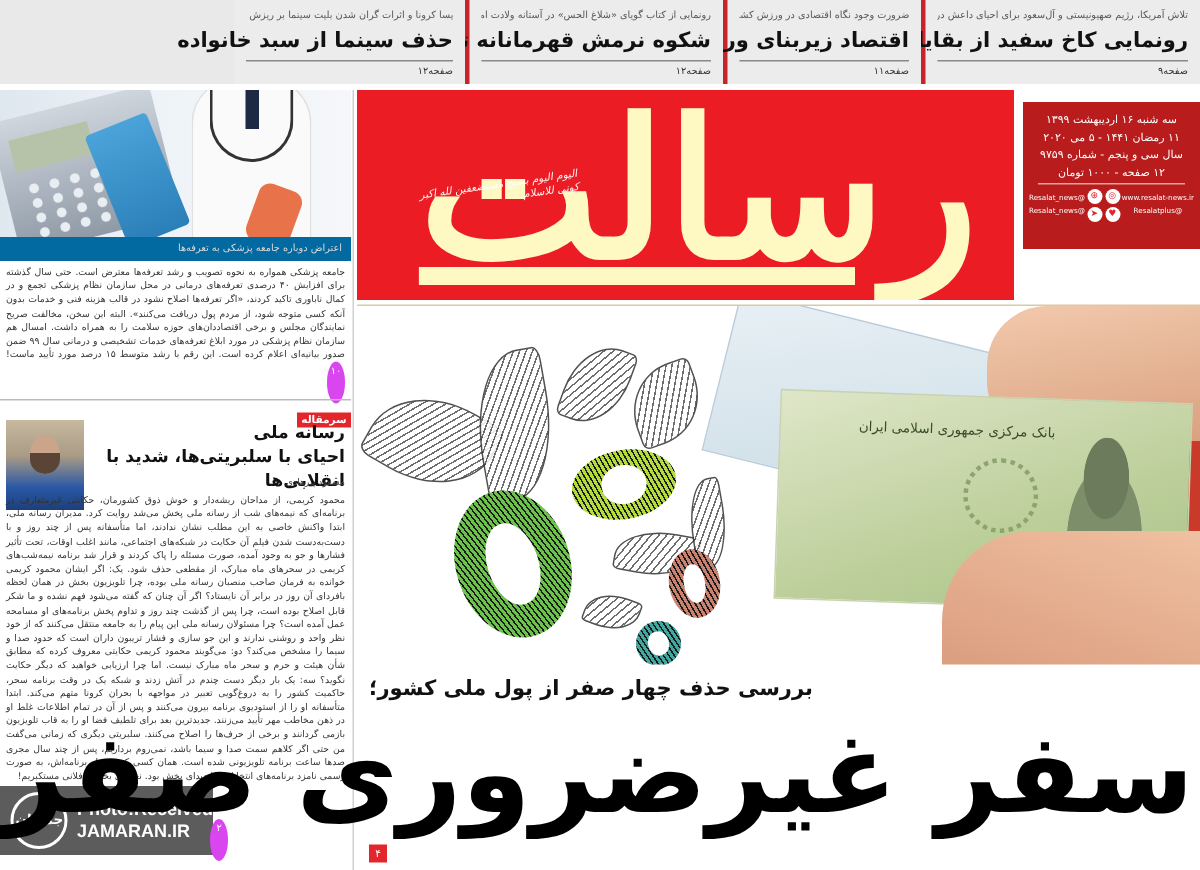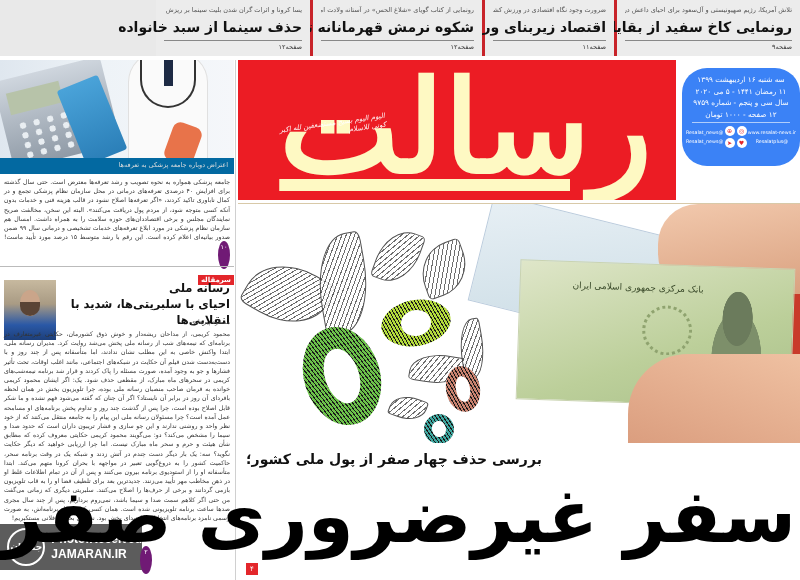--- a/index.html
+++ b/index.html
@@ -15,21 +15,21 @@
   .teaser .page { position: absolute; right: 8px; top: 43px; font-size: 6.5px; color: #333; }
 
   
   .masthead { position: absolute; top: 60px; left: 238px; width: 438px; height: 140px; background: #ec1c24; overflow: hidden; }
   .masthead .logo { position: absolute; right: 24px; top: -18px; font-family: "DejaVu Serif", serif; font-size: 128px; font-weight: bold; color: #fef9c3; letter-spacing: -6px; line-height: 170px; text-decoration: underline; }
   .masthead .motto { position: absolute; left: 28px; top: 60px; width: 120px; font-size: 7px; color: #fff; font-style: italic; line-height: 9px; transform: rotate(-8deg); opacity: 0.95; }
 
   
   .info { position: absolute; top: 60px; left: 682px; width: 118px; }
   .info .desc { background: #3a3a3a; color: #fff; font-size: 7.5px; line-height: 11px; padding: 5px 6px; height: 33px; text-align: center; }
-  .info .datebox { background: #3b82f6; margin-top: 8px; height: 98px; padding: 6px 4px; color: #fff; text-align: center; border-radius: 25px; }
+  .info .datebox { background: #b91c1c; margin-top: 8px; height: 98px; padding: 6px 4px; color: #fff; text-align: center; }
   .info .datebox .line { font-size: 7.3px; line-height: 11.5px; white-space: nowrap; }
   .info .datebox .sep { border-top: 1px solid rgba(255,255,255,0.6); margin: 2px 6px; }
   .socials { display: flex; flex-direction: row; justify-content: space-between; align-items: center; margin-top: 3px; }
   .socials .col { display: flex; flex-direction: column; gap: 4px; font-size: 4.8px; }
   .socials .icons { display: grid; grid-template-columns: 10px 10px; gap: 2px; }
   .socials .ic { width: 10px; height: 10px; border-radius: 50%; background: #fff; color: #e3262b; font-size: 6px; line-height: 10px; text-align: center; }
 
   
   .leftcol { position: absolute; top: 60px; left: 0; width: 234px; height: 520px; }
   .photo-doctor { position: absolute; top: 0; left: 0; width: 234px; height: 102px; background: linear-gradient(90deg, #dfe7ef 0%, #eef3f7 45%, #f5f7fa 100%); overflow: hidden; }
@@ -42,21 +42,21 @@
   .doctor .steth { position: absolute; left: 12px; top: 6px; width: 56px; height: 50px; border: 2px solid #333; border-top: none; border-radius: 0 0 28px 28px; }
   .doctor .hand { position: absolute; left: 40px; top: 72px; width: 30px; height: 40px; background: #e8734a; transform: rotate(20deg); border-radius: 8px; }
 
   .tag { display: inline-block; background: #e3262b; color: #fff; font-size: 7px; line-height: 10px; padding: 0 3px; font-weight: bold; }
   .story1 { position: absolute; top: 98px; left: 0; width: 234px; }
   .story1 .tagrow { text-align: left; padding-left: 195px; }
   .story1 .head { background: #0369a1; color: #fff; padding: 3px 6px 4px 6px; }
   .story1 .head .kicker { font-size: 6.5px; line-height: 9px; color: #ddd; }
   .story1 .head .title { font-size: 14px; font-weight: bold; line-height: 20px; }
   .bodytext { font-size: 6.2px; line-height: 9.2px; color: #333; text-align: justify; padding: 3px 4px 0 4px; }
-  .pgnum { display: inline-block; width: 12px; height: 28px; border-radius: 50%; background: #701a75; color: #fff; font-size: 6.5px; line-height: 12px; text-align: center; vertical-align: middle; }
+  .pgnum { display: inline-block; width: 12px; height: 28px; border-radius: 50%; background: #d946ef; color: #fff; font-size: 6.5px; line-height: 12px; text-align: center; vertical-align: middle; }
 
   .hr { border-top: 1px solid #bbb; }
   .story2 { position: absolute; top: 206px; left: 0; width: 234px; }
   .story2 .tagrow { text-align: left; padding-left: 205px; }
   .story2 .portrait { position: absolute; left: 4px; top: 14px; width: 52px; height: 60px; background: linear-gradient(180deg,#c7b99f 0%, #a99b84 40%, #2a58a6 75%, #1d3f7a 100%); }
   .story2 .portrait .face { position: absolute; left: 16px; top: 10px; width: 20px; height: 26px; border-radius: 50%; background: #caa58a; }
   .story2 .portrait .beard { position: absolute; left: 16px; top: 22px; width: 20px; height: 14px; border-radius: 0 0 10px 10px; background: #5a4436; }
   .story2 .head { position: absolute; right: 4px; top: 14px; width: 170px; text-align: right; }
   .story2 .head .t1 { font-size: 11.5px; font-weight: bold; line-height: 16px; }
   .story2 .head .t2 { font-size: 11.5px; font-weight: bold; line-height: 16px; }

